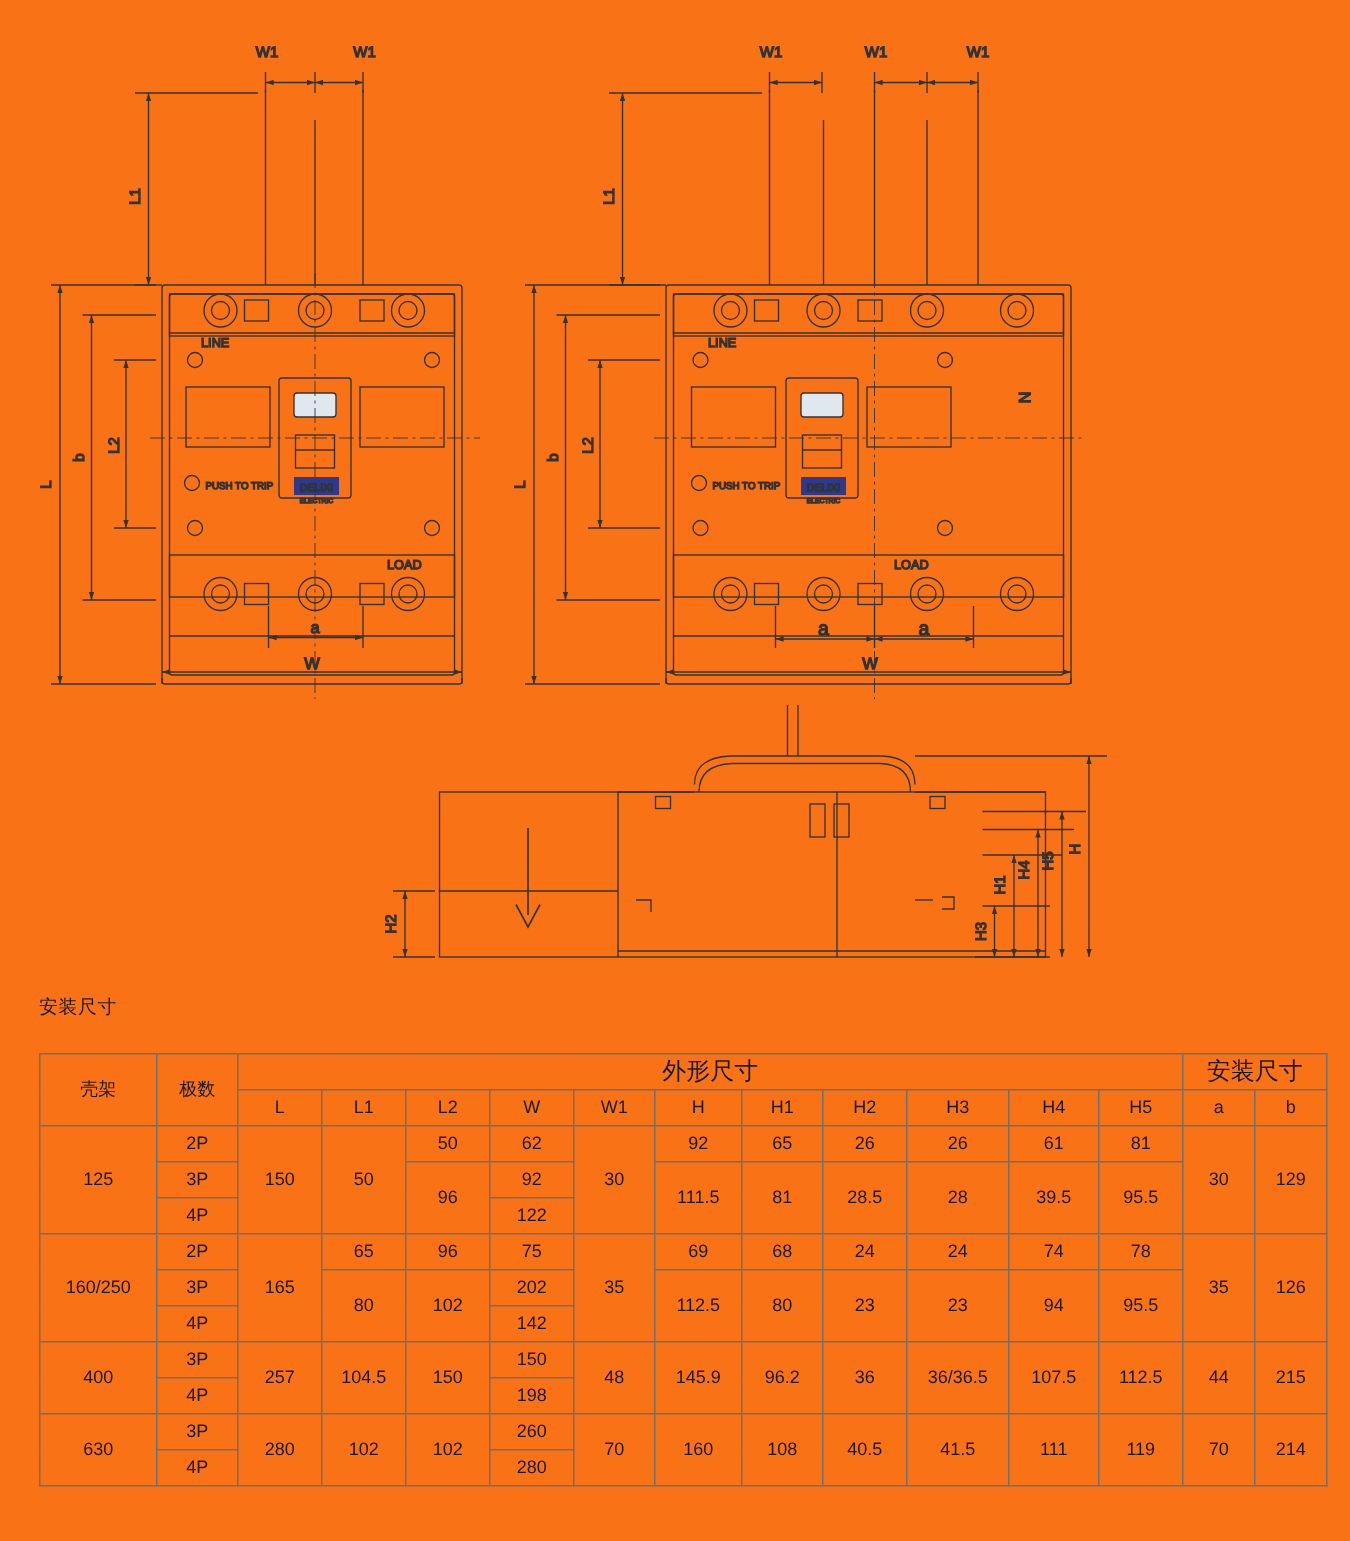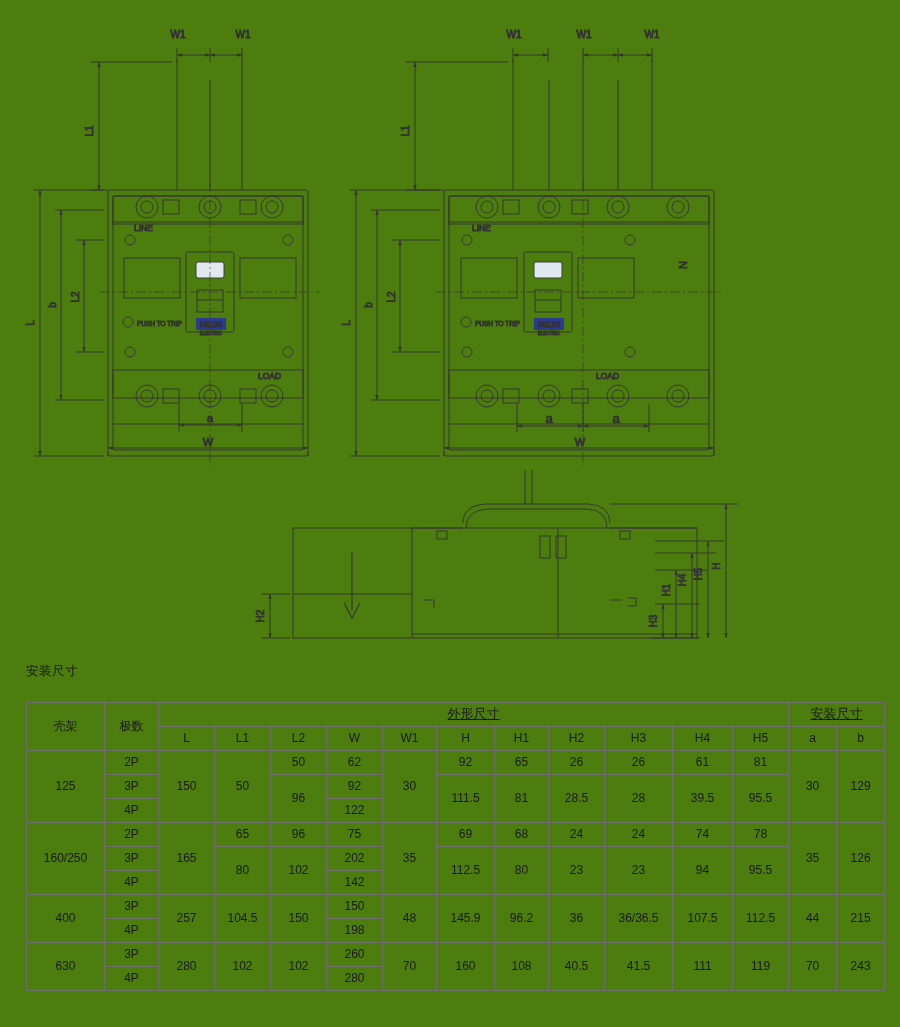--- a/index.html
+++ b/index.html
@@ -6,21 +6,21 @@
   html, body {
     margin: 0; padding: 0;
     background: #ffffff;
     font-family: "Liberation Sans", "DejaVu Sans", sans-serif;
   }
   #page {
     position: relative;
     width: 900px;
     height: 1027px;
     overflow: hidden;
-    background: #4d7c0f;
+    background: #f97316;
   }
   .dwg {
     position: absolute;
     left: 0; top: 0;
     width: 900px; height: 680px;
   }
   .section-title {
     position: absolute;
     left: 26px;
     top: 663px;
@@ -43,21 +43,21 @@
     text-align: center;
     vertical-align: middle;
     padding: 0;
     height: 24px;
     font-weight: normal;
     line-height: 1.1;
   }
   table.dims th {
     font-weight: normal;
   }
-  .colgrp { font-size: 13px; text-decoration: underline; }
+  .colgrp { font-size: 16px; }
   svg text {
     font-family: "Liberation Sans", "DejaVu Sans", sans-serif;
     fill: #1a1a1a;
   }
 </style>
 </head>
 <body>
 
 <div id="page">
 
@@ -475,21 +475,21 @@
           <td rowspan="2">102</td>
           <td>260</td>
           <td rowspan="2">70</td>
           <td rowspan="2">160</td>
           <td rowspan="2">108</td>
           <td rowspan="2">40.5</td>
           <td rowspan="2">41.5</td>
           <td rowspan="2">111</td>
           <td rowspan="2">119</td>
           <td rowspan="2">70</td>
-          <td rowspan="2">243</td>
+          <td rowspan="2">214</td>
         </tr>
         <tr>
           <td>4P</td>
           <td>280</td>
         </tr>
       </tbody>
   </table>
 
 </div>
 

